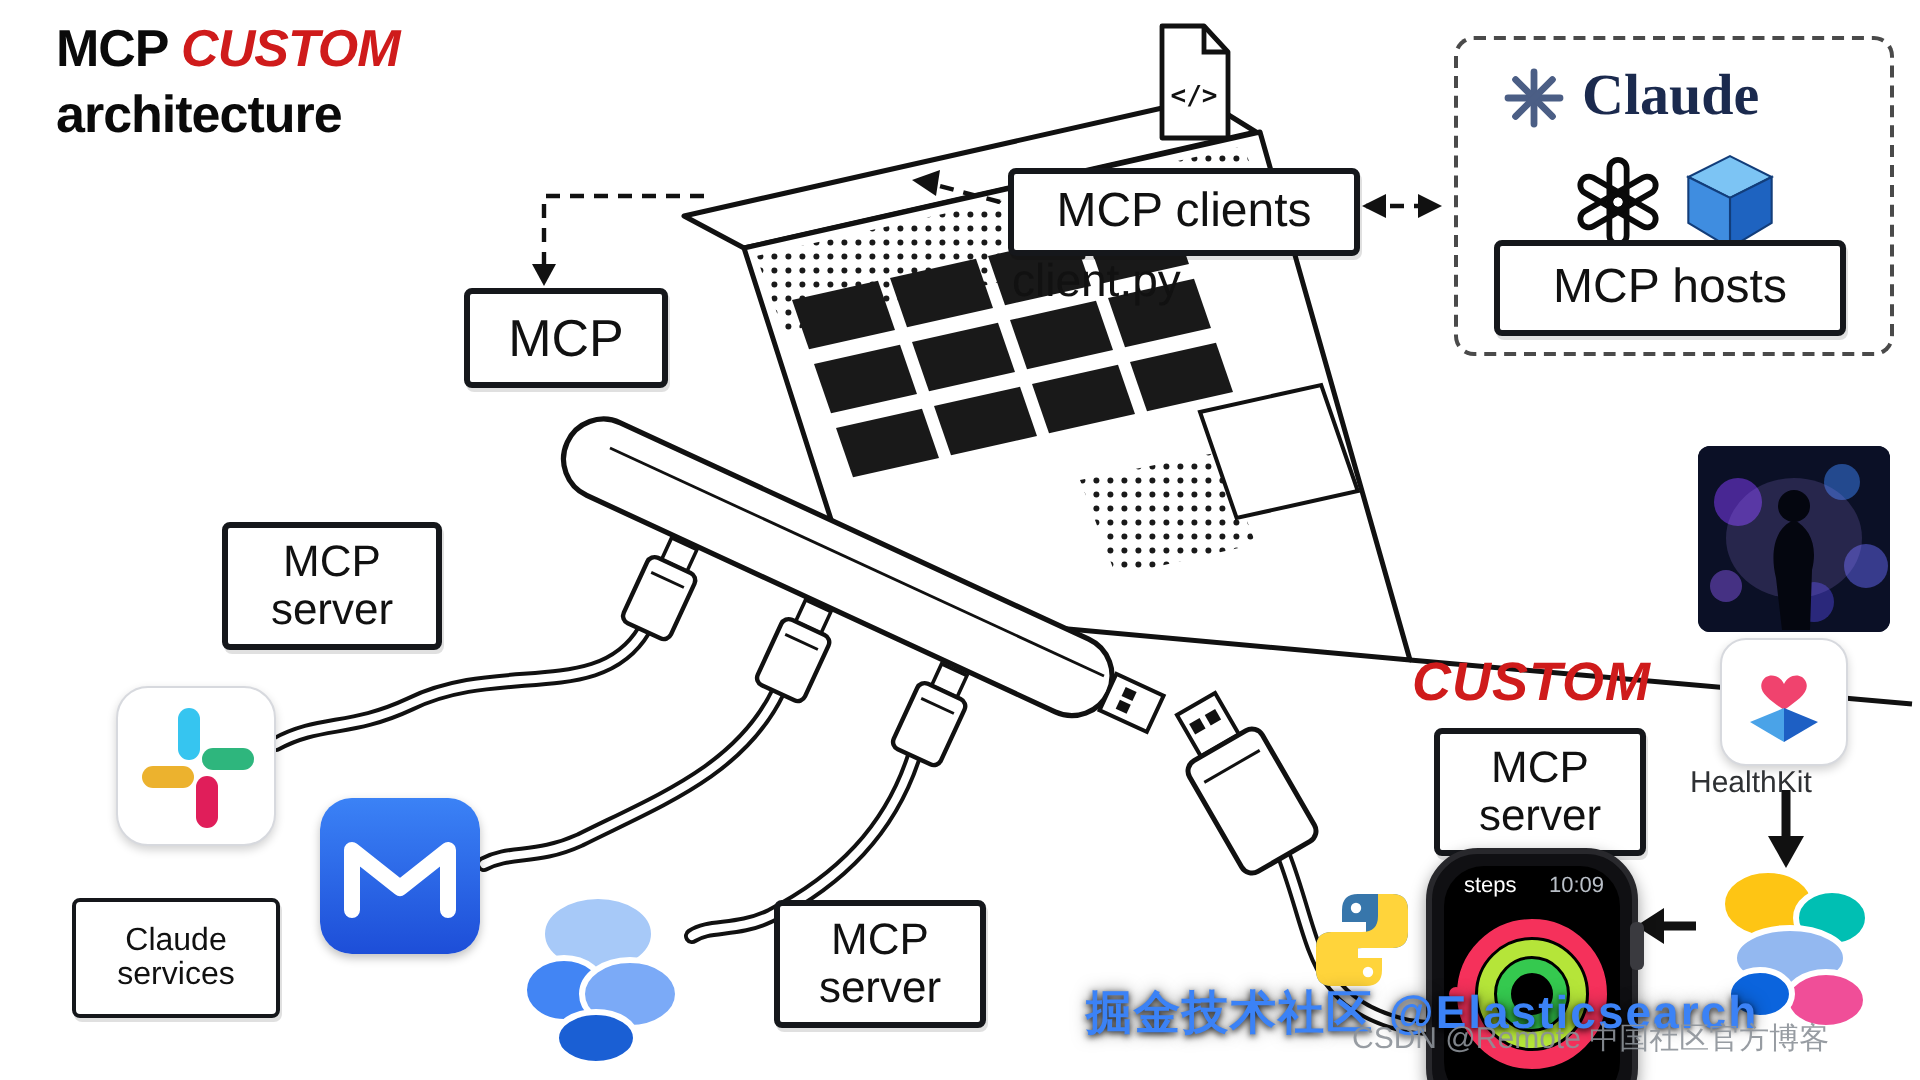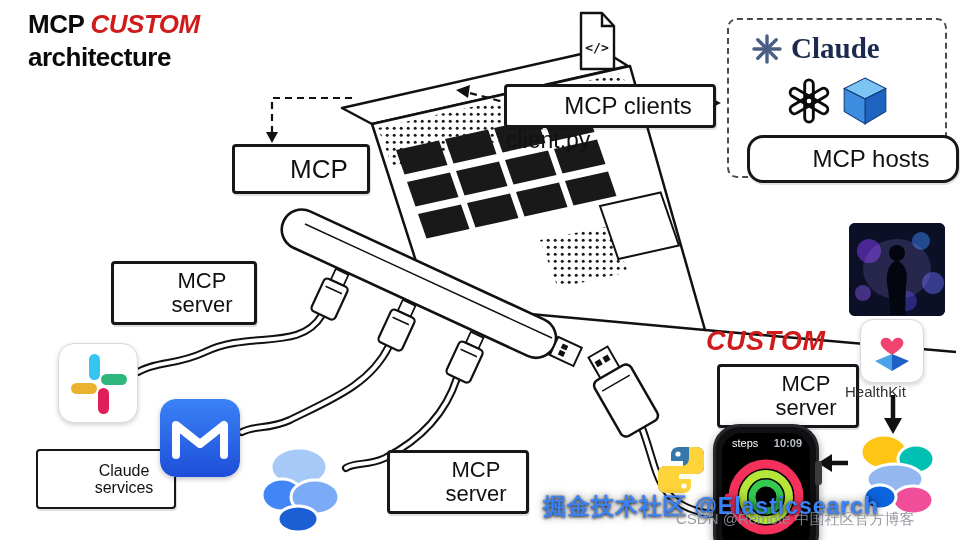--- a/index.html
+++ b/index.html
@@ -6,21 +6,21 @@
   .stage{position:relative;width:960px;height:540px;background:#fff;overflow:hidden;
          font-family:"Liberation Sans",sans-serif;color:#111;}
   .layer{position:absolute;inset:0;}
   
   .title{position:absolute;left:28px;top:8px;font-size:26px;font-weight:700;
          line-height:1.25;letter-spacing:-.5px;color:#0a0a0a;}
   .title .red{color:var(--c-accent_red,#cf1b1b);font-style:italic;font-weight:800;}
   
   .node{position:absolute;background:#fff;border:3px solid #15171b;border-radius:4px;
         display:flex;flex-direction:column;align-items:center;justify-content:center;
-        text-align:center;box-shadow:1px 2px 0 rgba(0,0,0,.12);padding-left:36px;}
+        text-align:center;box-shadow:1px 2px 0 rgba(0,0,0,.12);}
   .node span{display:block;line-height:1.08;}
   .f24{font-size:24px;} .f26{font-size:26px;} .f22{font-size:22px;} .f16{font-size:16px;}
   .plain-label{position:absolute;}
   .custom-label{position:absolute;left:706px;top:326px;font-size:27px;font-weight:800;
         font-style:italic;color:var(--c-accent_red,#cf1b1b);letter-spacing:.5px;}
   
   .hosts-box{position:absolute;left:727px;top:18px;width:216px;height:156px;
         border:2.5px dashed #4a4a4a;border-radius:10px;background:#fff;}
   .claude-row{position:absolute;left:752px;top:32px;display:flex;align-items:center;gap:9px;}
   .claude-word{font-family:"Liberation Serif",serif;font-weight:700;font-size:29px;color:#1b2a4e;text-align:center;}
@@ -31,21 +31,21 @@
   
   .photo{position:absolute;left:849px;top:223px;width:96px;height:93px;border-radius:6px;
         overflow:hidden;background:#0b1026;}
   .hk-label{position:absolute;left:845px;top:383px;width:92px;
         font-size:15px;color:#2f3134;}
   
   .watch{position:absolute;left:713px;top:424px;width:100px;height:130px;background:#101013;
         border:3px solid #28282c;border-radius:26px;box-shadow:0 3px 8px rgba(0,0,0,.4);}
   .watch-screen{position:absolute;inset:6px;background:#000;border-radius:20px;overflow:hidden;}
   .w-steps{position:absolute;left:10px;top:4px;font-size:11px;color:#fff;}
-  .w-time{position:absolute;right:8px;top:4px;font-size:11px;color:#b9bfc7;font-weight:bold;}
+  .w-time{position:absolute;right:8px;top:4px;font-size:11px;color:#b9bfc7;}
   .watch-btn{position:absolute;right:-6px;top:34px;width:7px;height:24px;background:#3a3a3f;
         border-radius:3px;}
   
   .wm1{position:absolute;left:543px;top:491px;width:390px;font-size:23px;font-weight:700;
         color:#3b82f6;letter-spacing:1px;z-index:30;
         text-shadow:0 1px 3px rgba(0,0,0,.85),0 0 8px rgba(0,0,0,.5);}
   .wm2{position:absolute;left:676px;top:510px;width:280px;font-size:15px;color:rgba(140,145,152,.9);
         z-index:31;}
 </style>
 </head>
@@ -215,21 +215,21 @@
       <rect x="-4.5" y="-22" width="9" height="26" rx="4.5" transform="rotate(180)"></rect>
       <rect x="-4.5" y="-22" width="9" height="26" rx="4.5" transform="rotate(240)"></rect>
       <rect x="-4.5" y="-22" width="9" height="26" rx="4.5" transform="rotate(300)"></rect>
     </g>
   </svg>
   <svg width="46" height="50" viewBox="0 0 44 48" style="position:absolute;left:842px;top:76px;">
     <polygon points="22,2 42,12 22,22 2,12" fill="#7cc4f4" stroke="#123d7a" stroke-width="1"></polygon>
     <polygon points="42,12 42,34 22,46 22,22" fill="#1e63c0" stroke="#123d7a" stroke-width="1"></polygon>
     <polygon points="2,12 22,22 22,46 2,34" fill="#3f8de0" stroke="#123d7a" stroke-width="1"></polygon>
   </svg>
-  <div class="node f24" style="left:747px;top:135px;width:170px;height:42px;border-radius:16px;">
+  <div class="node f24" style="left:747px;top:120px;width:170px;height:42px;">
     <span>MCP hosts</span>
   </div>
 
   <div class="tile" style="left:58px;top:343px;width:78px;height:78px;">
     <svg width="78" height="78" viewBox="0 0 78 78">
       <rect x="30" y="10" width="11" height="26" rx="5.5" fill="#36c5f0"></rect>
       <rect x="42" y="30" width="26" height="11" rx="5.5" fill="#2eb67d"></rect>
       <rect x="39" y="44" width="11" height="26" rx="5.5" fill="#e01e5a"></rect>
       <rect x="12" y="39" width="26" height="11" rx="5.5" fill="#ecb22e"></rect>
     </svg>

